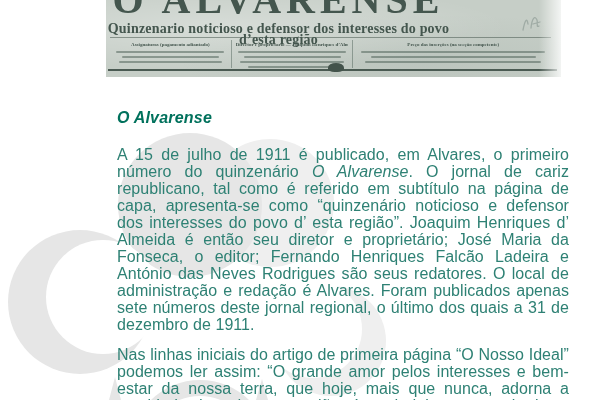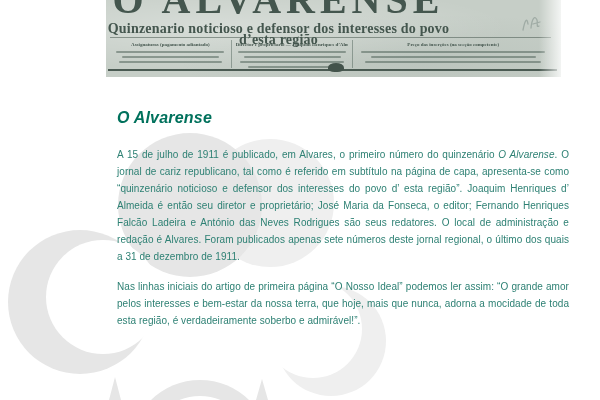--- a/index.html
+++ b/index.html
@@ -57,21 +57,21 @@
         background:#4a5a52;filter:blur(.3px);}
   .mast-blob{position:absolute;left:222px;bottom:5px;width:16px;height:9px;background:#43534b;
         border-radius:50% 50% 40% 40%;filter:blur(.4px);}
   .handwriting{position:absolute;right:16px;top:12px;width:26px;height:24px;opacity:.75;}
 
   
   .article{position:absolute;left:117px;top:108px;width:452px;}
   .heading{font-style:italic;font-weight:700;font-size:16px;line-height:20px;
         color:var(--accent);margin:0 0 18px 0;letter-spacing:.2px;
         font-family:"Liberation Sans",sans-serif;}
-  .para{font-size:10px;line-height:17px;color:var(--bodytext);text-align:justify;
+  .para{font-size:16px;line-height:17px;color:var(--bodytext);text-align:justify;
         margin:0 0 13px 0;letter-spacing:.05px;}
   .para em{font-style:italic;}
 </style>
 </head>
 <body>
 
 <div class="page">
 
   <div class="wm" id="wm-c2"></div>
   <div class="wm" id="wm-c1"></div>

